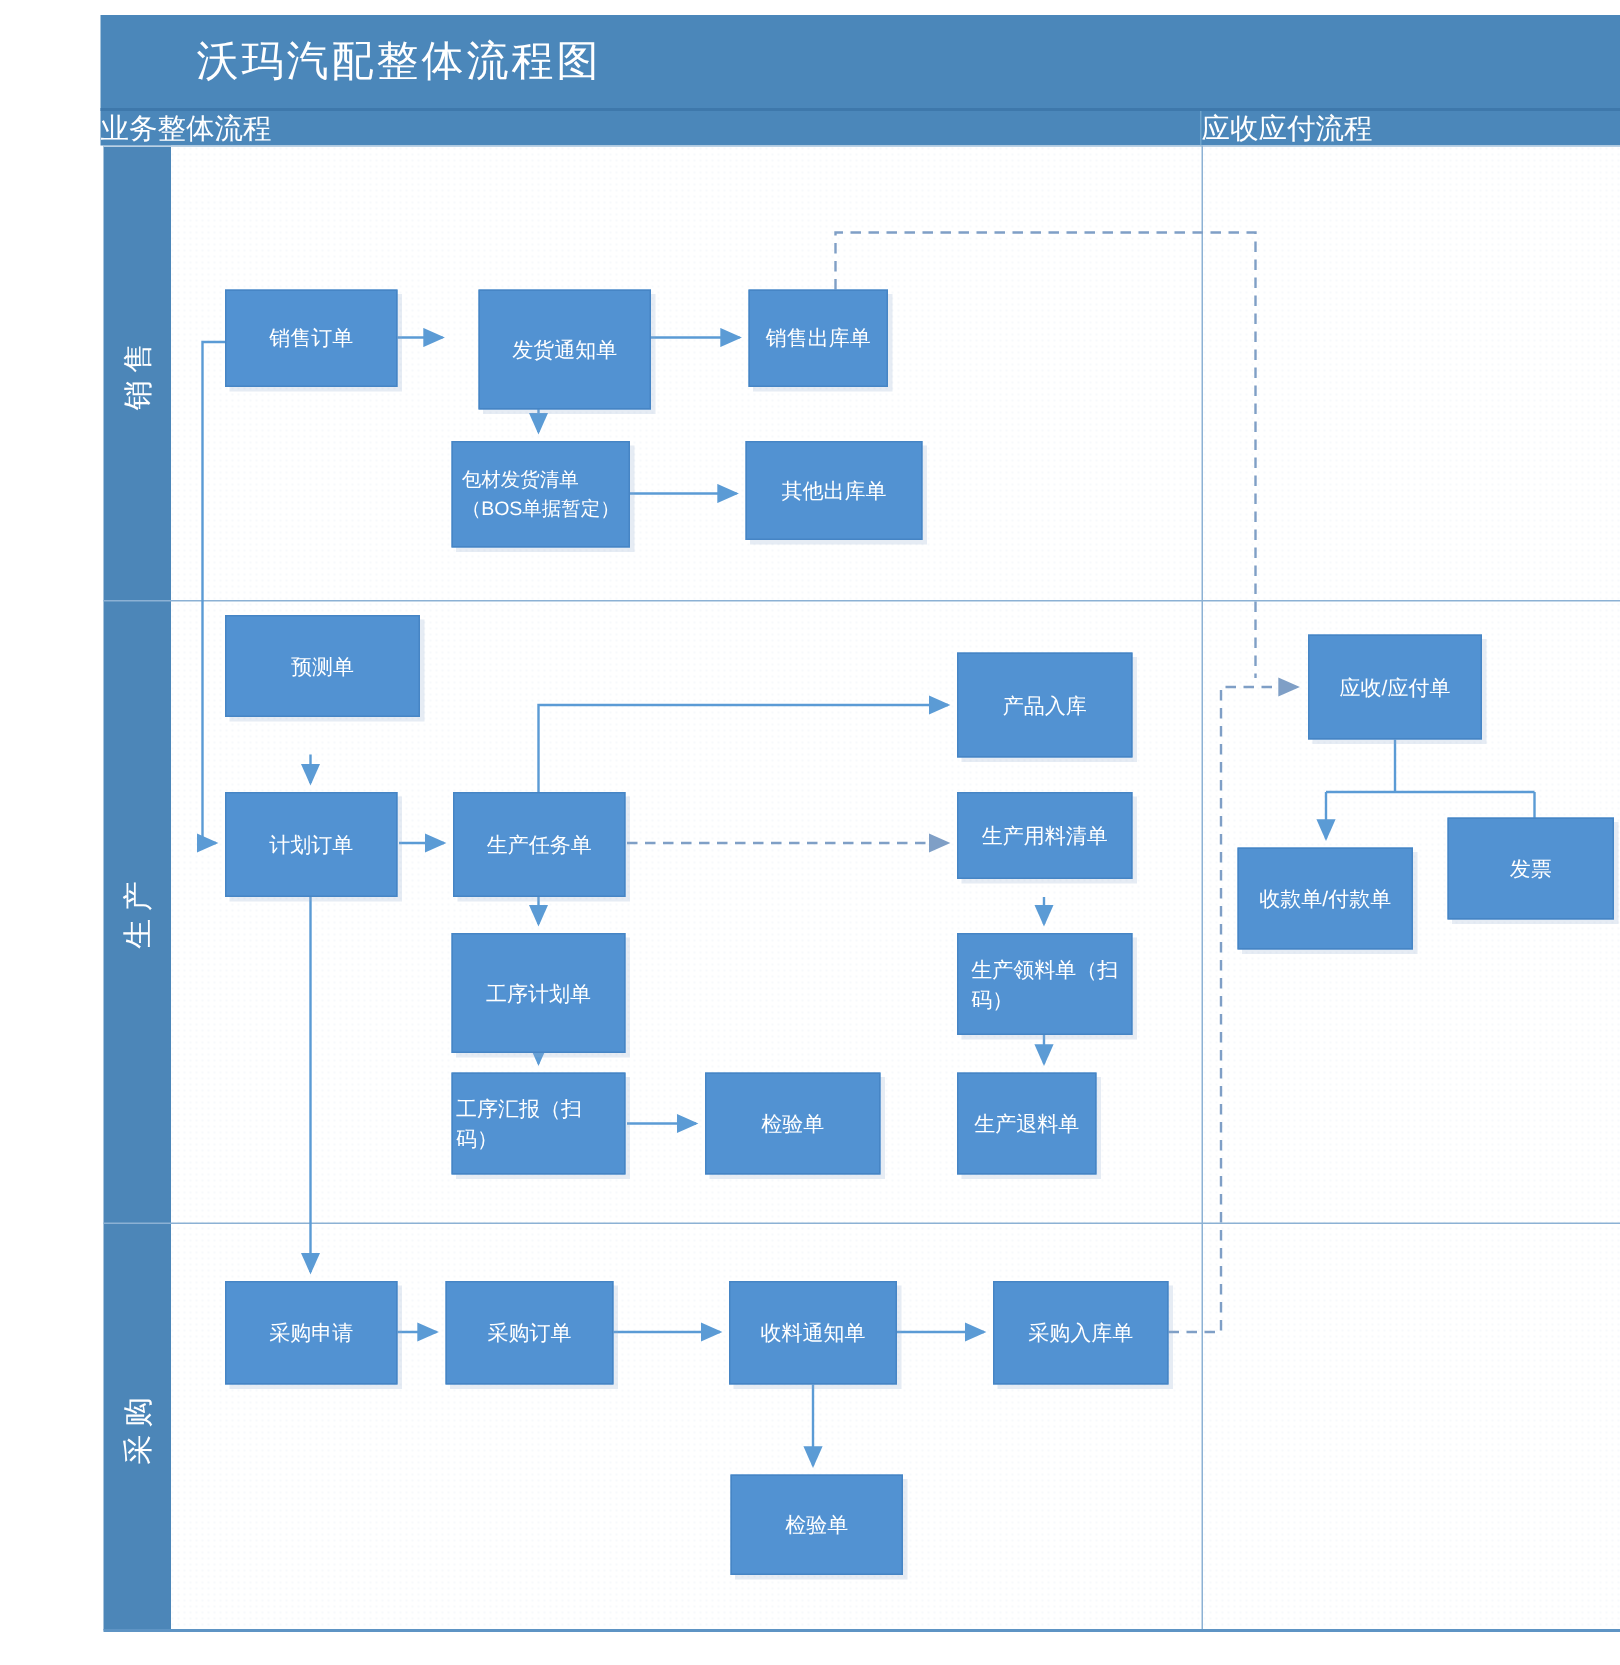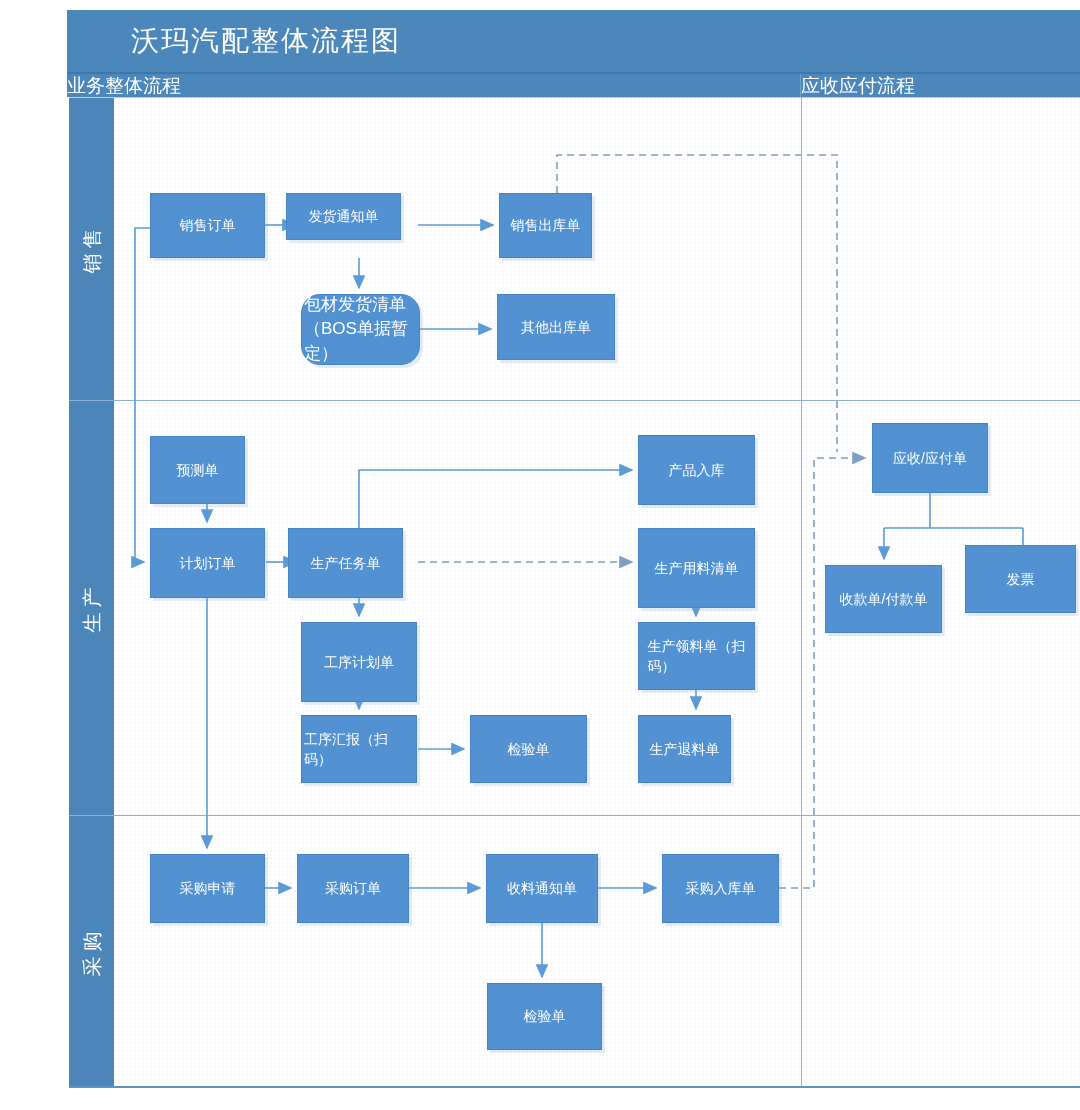--- a/index.html
+++ b/index.html
@@ -37,21 +37,21 @@
   .h-bottom{left:22px;top:1086px;width:1042px;height:2px;background:#5e94c4;}
 
   
   .wires{position:absolute;left:0;top:0;width:1080px;height:1110px;pointer-events:none;}
 
   
   .node{position:absolute;background:#5292d2;border:1px solid #4685c5;color:#fff;
     display:flex;align-items:center;justify-content:center;text-align:left;box-sizing:border-box;
     font-size:14px;line-height:1.45;box-shadow:3px 3px 0 rgba(140,170,205,.22);padding:2px;}
   .node span{white-space:pre-line;}
-  .node.sm{font-size:17px;border-radius:19px;}
+  .node.sm{font-size:13px;}
 
   
   .scroll-thumb{position:absolute;left:1063px;top:970px;width:12px;height:140px;background:#b6b4ba;
     border-radius:7px 7px 0 0;box-shadow:inset 0 0 0 1px #aaa8ae;}
 </style>
 </head>
 <body>
 
 <div class="canvas">
 
@@ -123,47 +123,47 @@
     <g stroke="#7f9fc6" stroke-width="1.6" fill="none" stroke-dasharray="7 5">
       <path d="M371,562 L585,562" marker-end="url(#ahd)"></path>
       <path d="M510,193 L510,155 L790,155 L790,452"></path>
       <path d="M732,888 L767,888 L767,458 L818,458" marker-end="url(#ahd)"></path>
     </g>
   </svg>
 
   <div class="node" style="left:103px;top:193px;width:115px;height:65px">
       <span>销售订单</span>
     </div>
-  <div class="node" style="left:239px;top:193px;width:115px;height:47px">
+  <div class="node" style="left:272px;top:193px;width:115px;height:80px">
       <span>发货通知单</span>
     </div>
   <div class="node" style="left:452px;top:193px;width:93px;height:65px">
       <span>销售出库单</span>
     </div>
   <div class="node sm" style="left:254px;top:294px;width:119px;height:71px">
       <span>包材发货清单
 （BOS单据暂定）</span>
     </div>
   <div class="node" style="left:450px;top:294px;width:118px;height:66px">
       <span>其他出库单</span>
     </div>
 
-  <div class="node" style="left:103px;top:436px;width:95px;height:68px">
+  <div class="node" style="left:103px;top:410px;width:130px;height:68px">
       <span>预测单</span>
     </div>
   <div class="node" style="left:103px;top:528px;width:115px;height:70px">
       <span>计划订单</span>
     </div>
-  <div class="node" style="left:241px;top:528px;width:115px;height:70px">
+  <div class="node" style="left:255px;top:528px;width:115px;height:70px">
       <span>生产任务单</span>
     </div>
   <div class="node" style="left:591px;top:435px;width:117px;height:70px">
       <span>产品入库</span>
     </div>
-  <div class="node" style="left:591px;top:528px;width:117px;height:80px">
+  <div class="node" style="left:591px;top:528px;width:117px;height:58px">
       <span>生产用料清单</span>
     </div>
   <div class="node" style="left:254px;top:622px;width:116px;height:80px">
       <span>工序计划单</span>
     </div>
   <div class="node" style="left:254px;top:715px;width:116px;height:68px">
       <span>工序汇报（扫码）</span>
     </div>
   <div class="node" style="left:423px;top:715px;width:117px;height:68px">
       <span>检验单</span>

